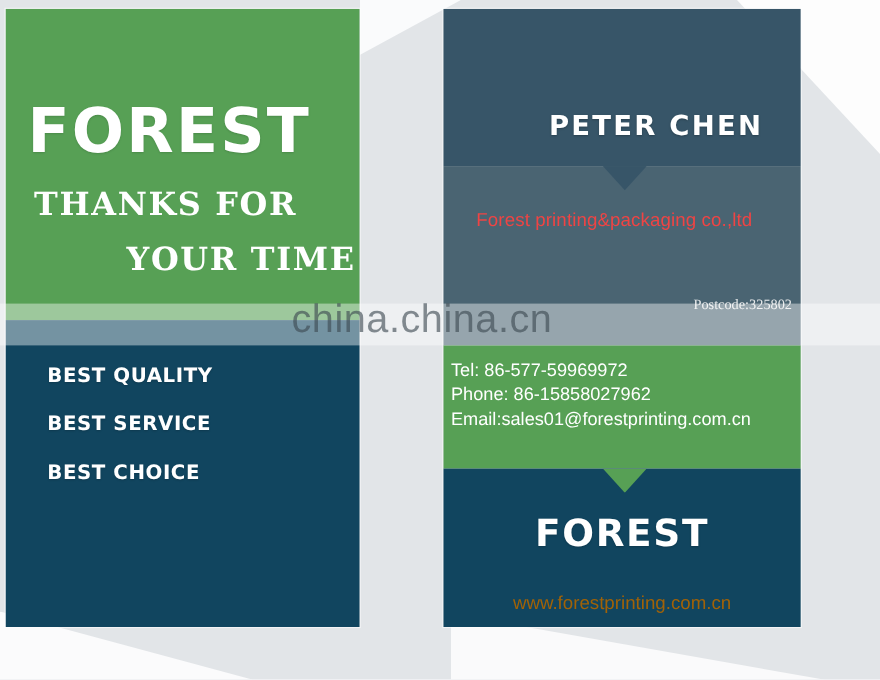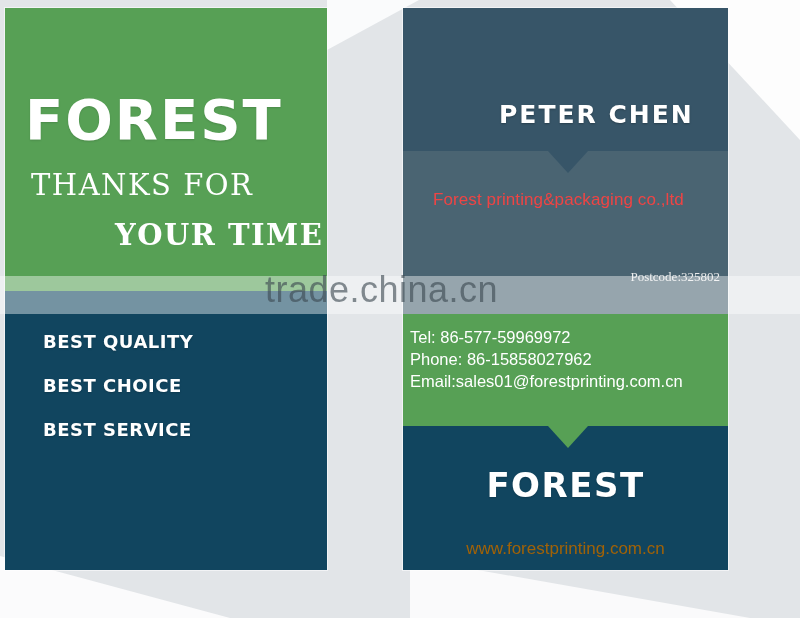--- a/index.html
+++ b/index.html
@@ -109,21 +109,21 @@
     line-height: 1;
     text-shadow: 0 1px 2px rgba(0,0,0,0.14);
   }
   .thanks-for {
     position: absolute;
     left: 26px;
     top: 163px;
     color: #ffffff;
     font-family: "DejaVu Serif", serif;
     font-size: 29px;
-    font-weight: 400;
+    font-weight: 700;
     letter-spacing: 1.5px;
     line-height: 1;
   }
   .your-time {
     position: absolute;
     left: 110px;
     top: 213px;
     color: #ffffff;
     font-family: "DejaVu Serif", serif;
     font-size: 29px;
@@ -329,22 +329,22 @@
     <div class="left-navy"></div>
 
     <div class="forest-big">FOREST</div>
 
     <div class="thanks-for">THANKS FOR</div>
 
     <div class="your-time">YOUR TIME</div>
 
     <div class="best-list">
       <div class="best-item">BEST QUALITY</div>
+      <div class="best-item">BEST SERVICE</div>
       <div class="best-item">BEST CHOICE</div>
-      <div class="best-item">BEST SERVICE</div>
     </div>
   </div>
 
   <div class="card" id="card-right">
     <div class="right-header"></div>
     <div class="right-slate"></div>
     <div class="right-green"></div>
     <div class="right-navy"></div>
     <div class="notch-slate"></div>
     <div class="notch-green"></div>
@@ -361,15 +361,15 @@
       <div>Phone: 86-15858027962</div>
       <div>Email:sales01@forestprinting.com.cn</div>
     </div>
 
     <div class="forest-bottom">FOREST</div>
 
     <div class="website">www.forestprinting.com.cn</div>
   </div>
 
   <div class="wm-band"></div>
-  <div class="wm-text">trade.china.cn</div>
+  <div class="wm-text">china.china.cn</div>
 
 </div>
 
 </body></html>

